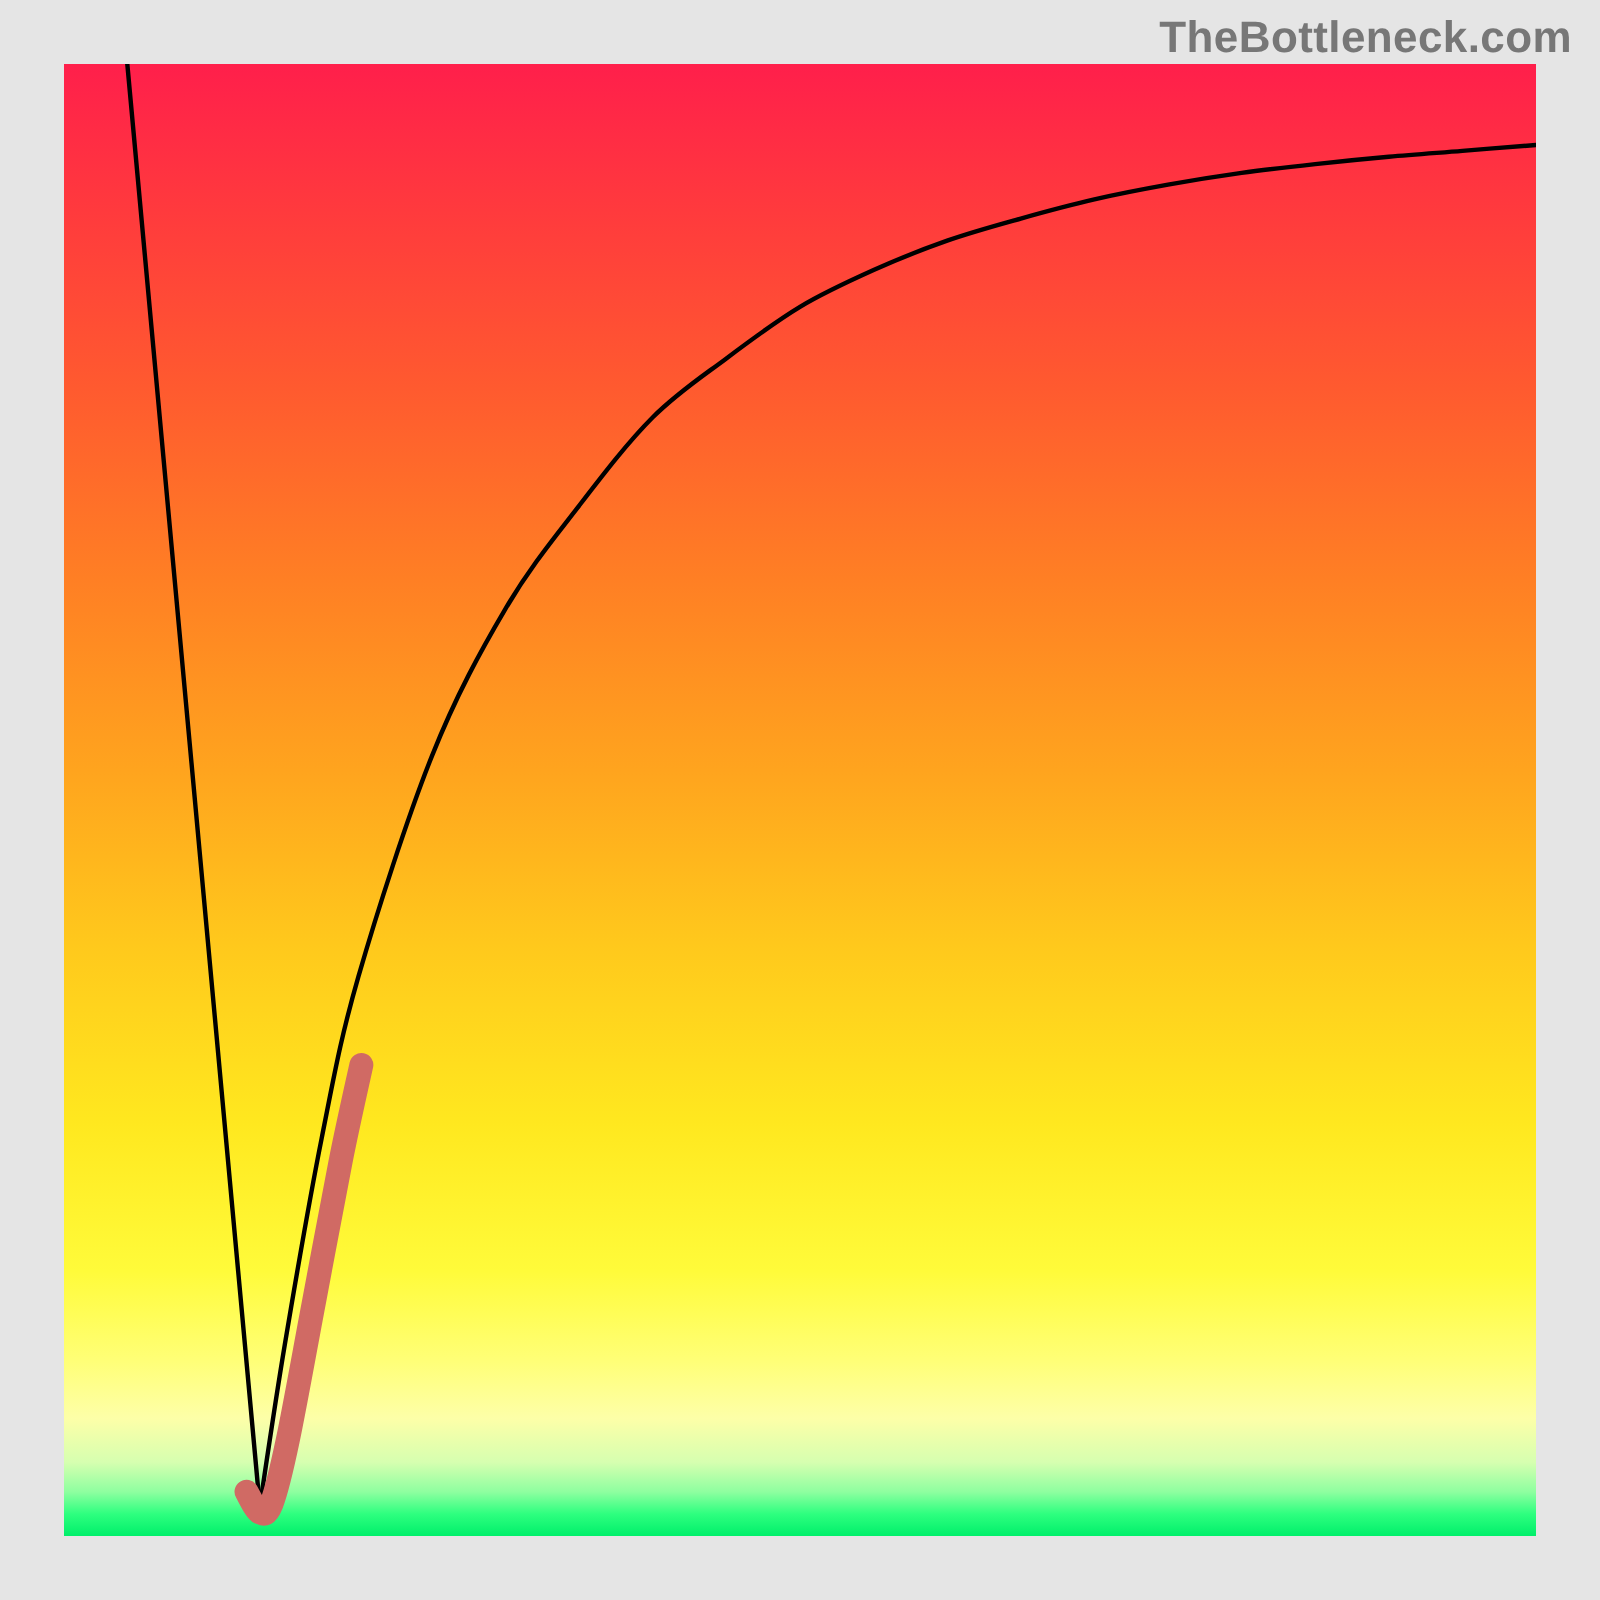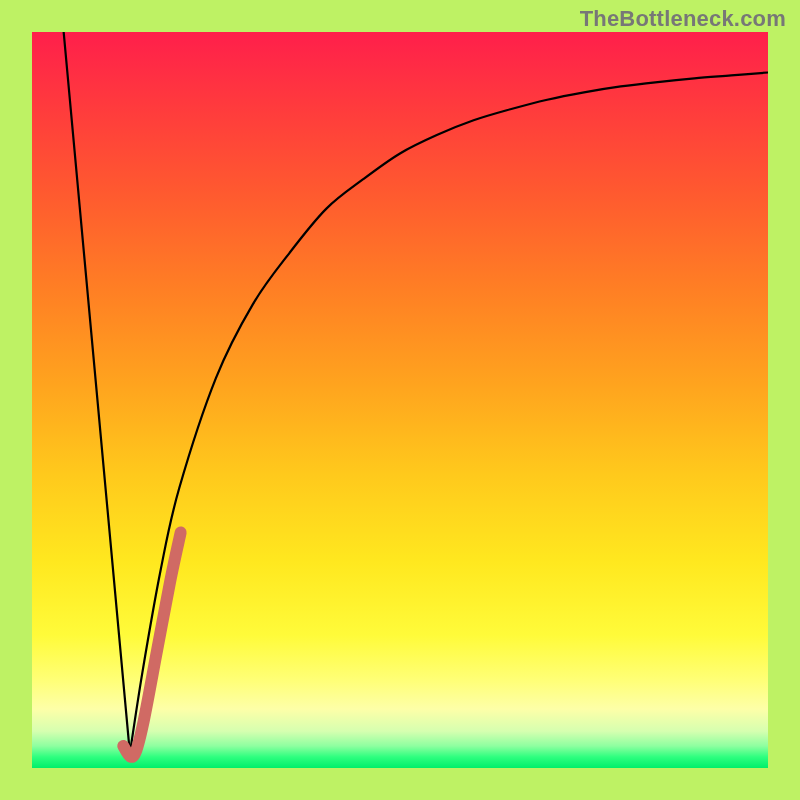--- a/index.html
+++ b/index.html
@@ -7,21 +7,21 @@
     padding: 0;
     width: 800px;
     height: 800px;
     background: #000;
     overflow: hidden;
   }
   .frame {
     position: relative;
     width: 800px;
     height: 800px;
-    background: #bef264;
+    background: #e5e5e5;
   }
   .watermark {
     position: absolute;
     top: 6px;
     right: 14px;
     font-family: Arial, Helvetica, sans-serif;
     font-size: 22px;
     font-weight: 600;
     color: #777;
     letter-spacing: 0.2px;

